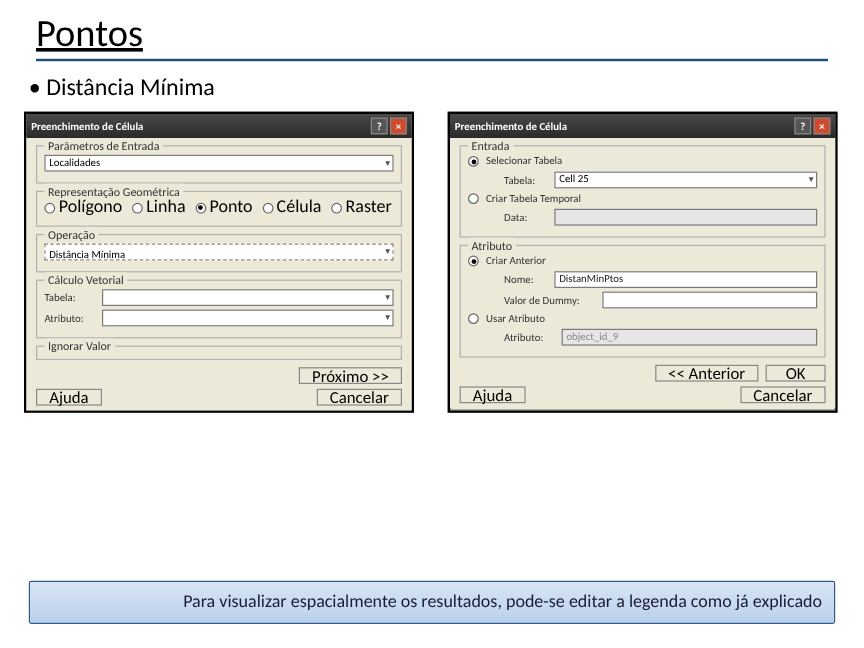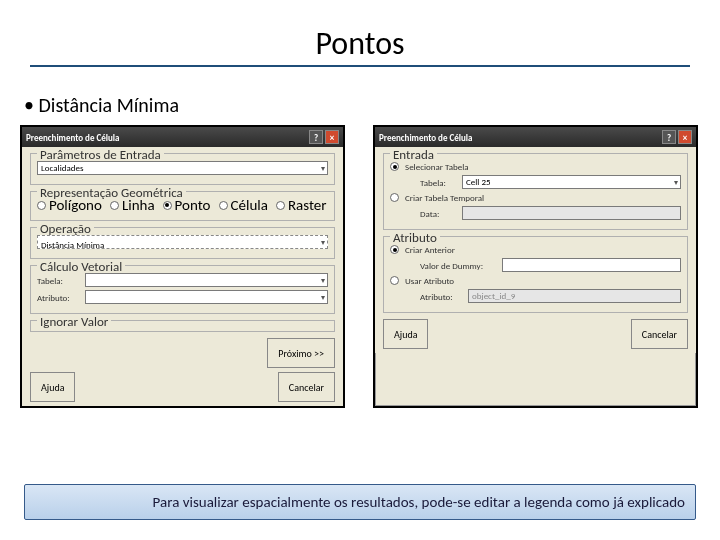--- a/index.html
+++ b/index.html
@@ -1,41 +1,41 @@
 <!DOCTYPE html>
 <html><head>
 <meta charset="utf-8">
 <style>
   * { box-sizing: border-box; margin: 0; padding: 0; }
   body { width: 720px; height: 540px; background: #fff; font-family: Calibri, Arial, sans-serif; font-size: 11px; color: #000; position: relative; }
-  .slide-title { font-size: 32px; font-weight: 400; text-align: center; padding: 8px 0 2px 0; border-bottom: 2px solid #1f4e79; margin: 16px 30px; }
+  .slide-title { font-size: 32px; font-weight: 400; padding: 8px 0 2px 0; border-bottom: 2px solid #1f4e79; margin: 0 30px; text-decoration: underline; }
   .bullet { font-size: 20px; padding: 10px 0 8px 24px; }
   .bullet::before { content: "• "; }
   .dialogs { display: flex; gap: 28px; padding: 0 20px; }
   .dialog { width: 325px; border: 2px solid #000; background: #ece9d8; font-size: 9px; box-shadow: 0 0 0 1px #999 inset; }
   .titlebar { background: linear-gradient(#4a4a4a,#2a2a2a); color: #fff; display: flex; align-items: center; padding: 3px 4px; font-size: 9px; font-weight: bold; }
   .titlebar .spacer { flex: 1; }
   .tbicon { width: 14px; height: 14px; background: #555; border: 1px solid #888; margin-left: 2px; display: flex; align-items: center; justify-content: center; font-size: 9px; color: #fff; }
   .tbicon.close { background: #d04a2e; }
   .dialog-body { padding: 6px 8px 4px 8px; background: #ece9d8; }
   .group { border: 1px solid #b0b0b0; padding: 4px 6px 6px 6px; margin-bottom: 6px; position: relative; }
-  .group-title { position: absolute; top: -7px; left: 6px; background: #ece9d8; padding: 0 3px; font-size: 13px; color: #333; }
+  .group-title { position: absolute; top: -7px; left: 6px; background: #ece9d8; padding: 0 3px; font-size: 10px; color: #333; }
   .row { display: flex; align-items: center; gap: 4px; margin: 3px 0; }
   .label { font-size: 9px; color: #333; }
   .input { flex: 1; height: 14px; background: #fff; border: 1px solid #7a7a7a; padding: 0 3px; font-size: 9px; line-height: 12px; color: #222; }
   .input.disabled { background: #e6e6e6; color: #888; }
   .select { flex: 1; height: 14px; background: #fff; border: 1px solid #7a7a7a; position: relative; font-size: 9px; line-height: 12px; padding: 0 3px; }
   .select::after { content: "▾"; position: absolute; right: 2px; top: 0; font-size: 8px; color: #555; }
   .radio, .checkbox { width: 9px; height: 9px; border: 1px solid #666; display: inline-block; margin-right: 2px; vertical-align: middle; }
   .radio { border-radius: 50%; background: #fff; position: relative; }
   .radio.checked::after { content: ""; position: absolute; left: 1.5px; top: 1.5px; width: 4px; height: 4px; background: #000; border-radius: 50%; }
   .checkbox { background: #fff; position: relative; }
   .radiorow { display: flex; gap: 8px; flex-wrap: wrap; }
   .radiolabel { display: flex; align-items: center; font-size: 15px; gap: 1px; }
-  .btn { height: 30px; padding: 0 10px; background: #ece9d8; border: 1px solid #888; font-size: 10px; display: inline-flex; align-items: center; }
+  .btn { height: 14px; padding: 0 10px; background: #ece9d8; border: 1px solid #888; font-size: 14px; display: inline-flex; align-items: center; }
   .btnrow { display: flex; justify-content: flex-end; gap: 6px; margin-top: 4px; }
   .btnrow.split { justify-content: space-between; }
   .dashed { border: 1px dashed #888; padding: 3px; }
   .footer-note { position: absolute; left: 24px; right: 24px; bottom: 20px; background: linear-gradient(#d9e6f5,#b9d0ea); border: 1px solid #355a8a; border-radius: 2px; padding: 8px 10px; font-size: 15px; text-align: right; color: #1a1a3a; }
 </style>
 </head>
 <body>
 
 <div class="slide-title">Pontos</div>
 <div class="bullet">Distância Mínima</div>
@@ -138,32 +138,40 @@
             <div class="input disabled"></div>
           </div>
       </div>
       <div class="group">
         <span class="group-title">Atributo</span>
         <div class="row">
             <span class="radio checked"></span>
             <span class="label">Criar Anterior</span>
           </div>
         <div class="row" style="padding-left:30px">
+            <span class="label" style="width:38px">Nome:</span>
+            <div class="input">DistanMinPtos</div>
+          </div>
+        <div class="row" style="padding-left:30px">
             <span class="label" style="width:78px">Valor de Dummy:</span>
             <div class="input"></div>
           </div>
         <div class="row">
             <span class="radio"></span>
             <span class="label">Usar Atributo</span>
           </div>
         <div class="row" style="padding-left:30px">
             <span class="label" style="width:44px">Atributo:</span>
             <div class="input disabled">object_id_9</div>
           </div>
       </div>
+      <div class="btnrow">
+          <span class="btn">&lt;&lt; Anterior</span>
+          <span class="btn" style="min-width:50px;justify-content:center">OK</span>
+        </div>
       <div class="btnrow split">
         <span class="btn">Ajuda</span>
         <span class="btn">Cancelar</span>
       </div>
     </div>
   </div>
 </div>
 
 <div class="footer-note">Para visualizar espacialmente os resultados, pode-se editar a legenda como já explicado</div>
 

